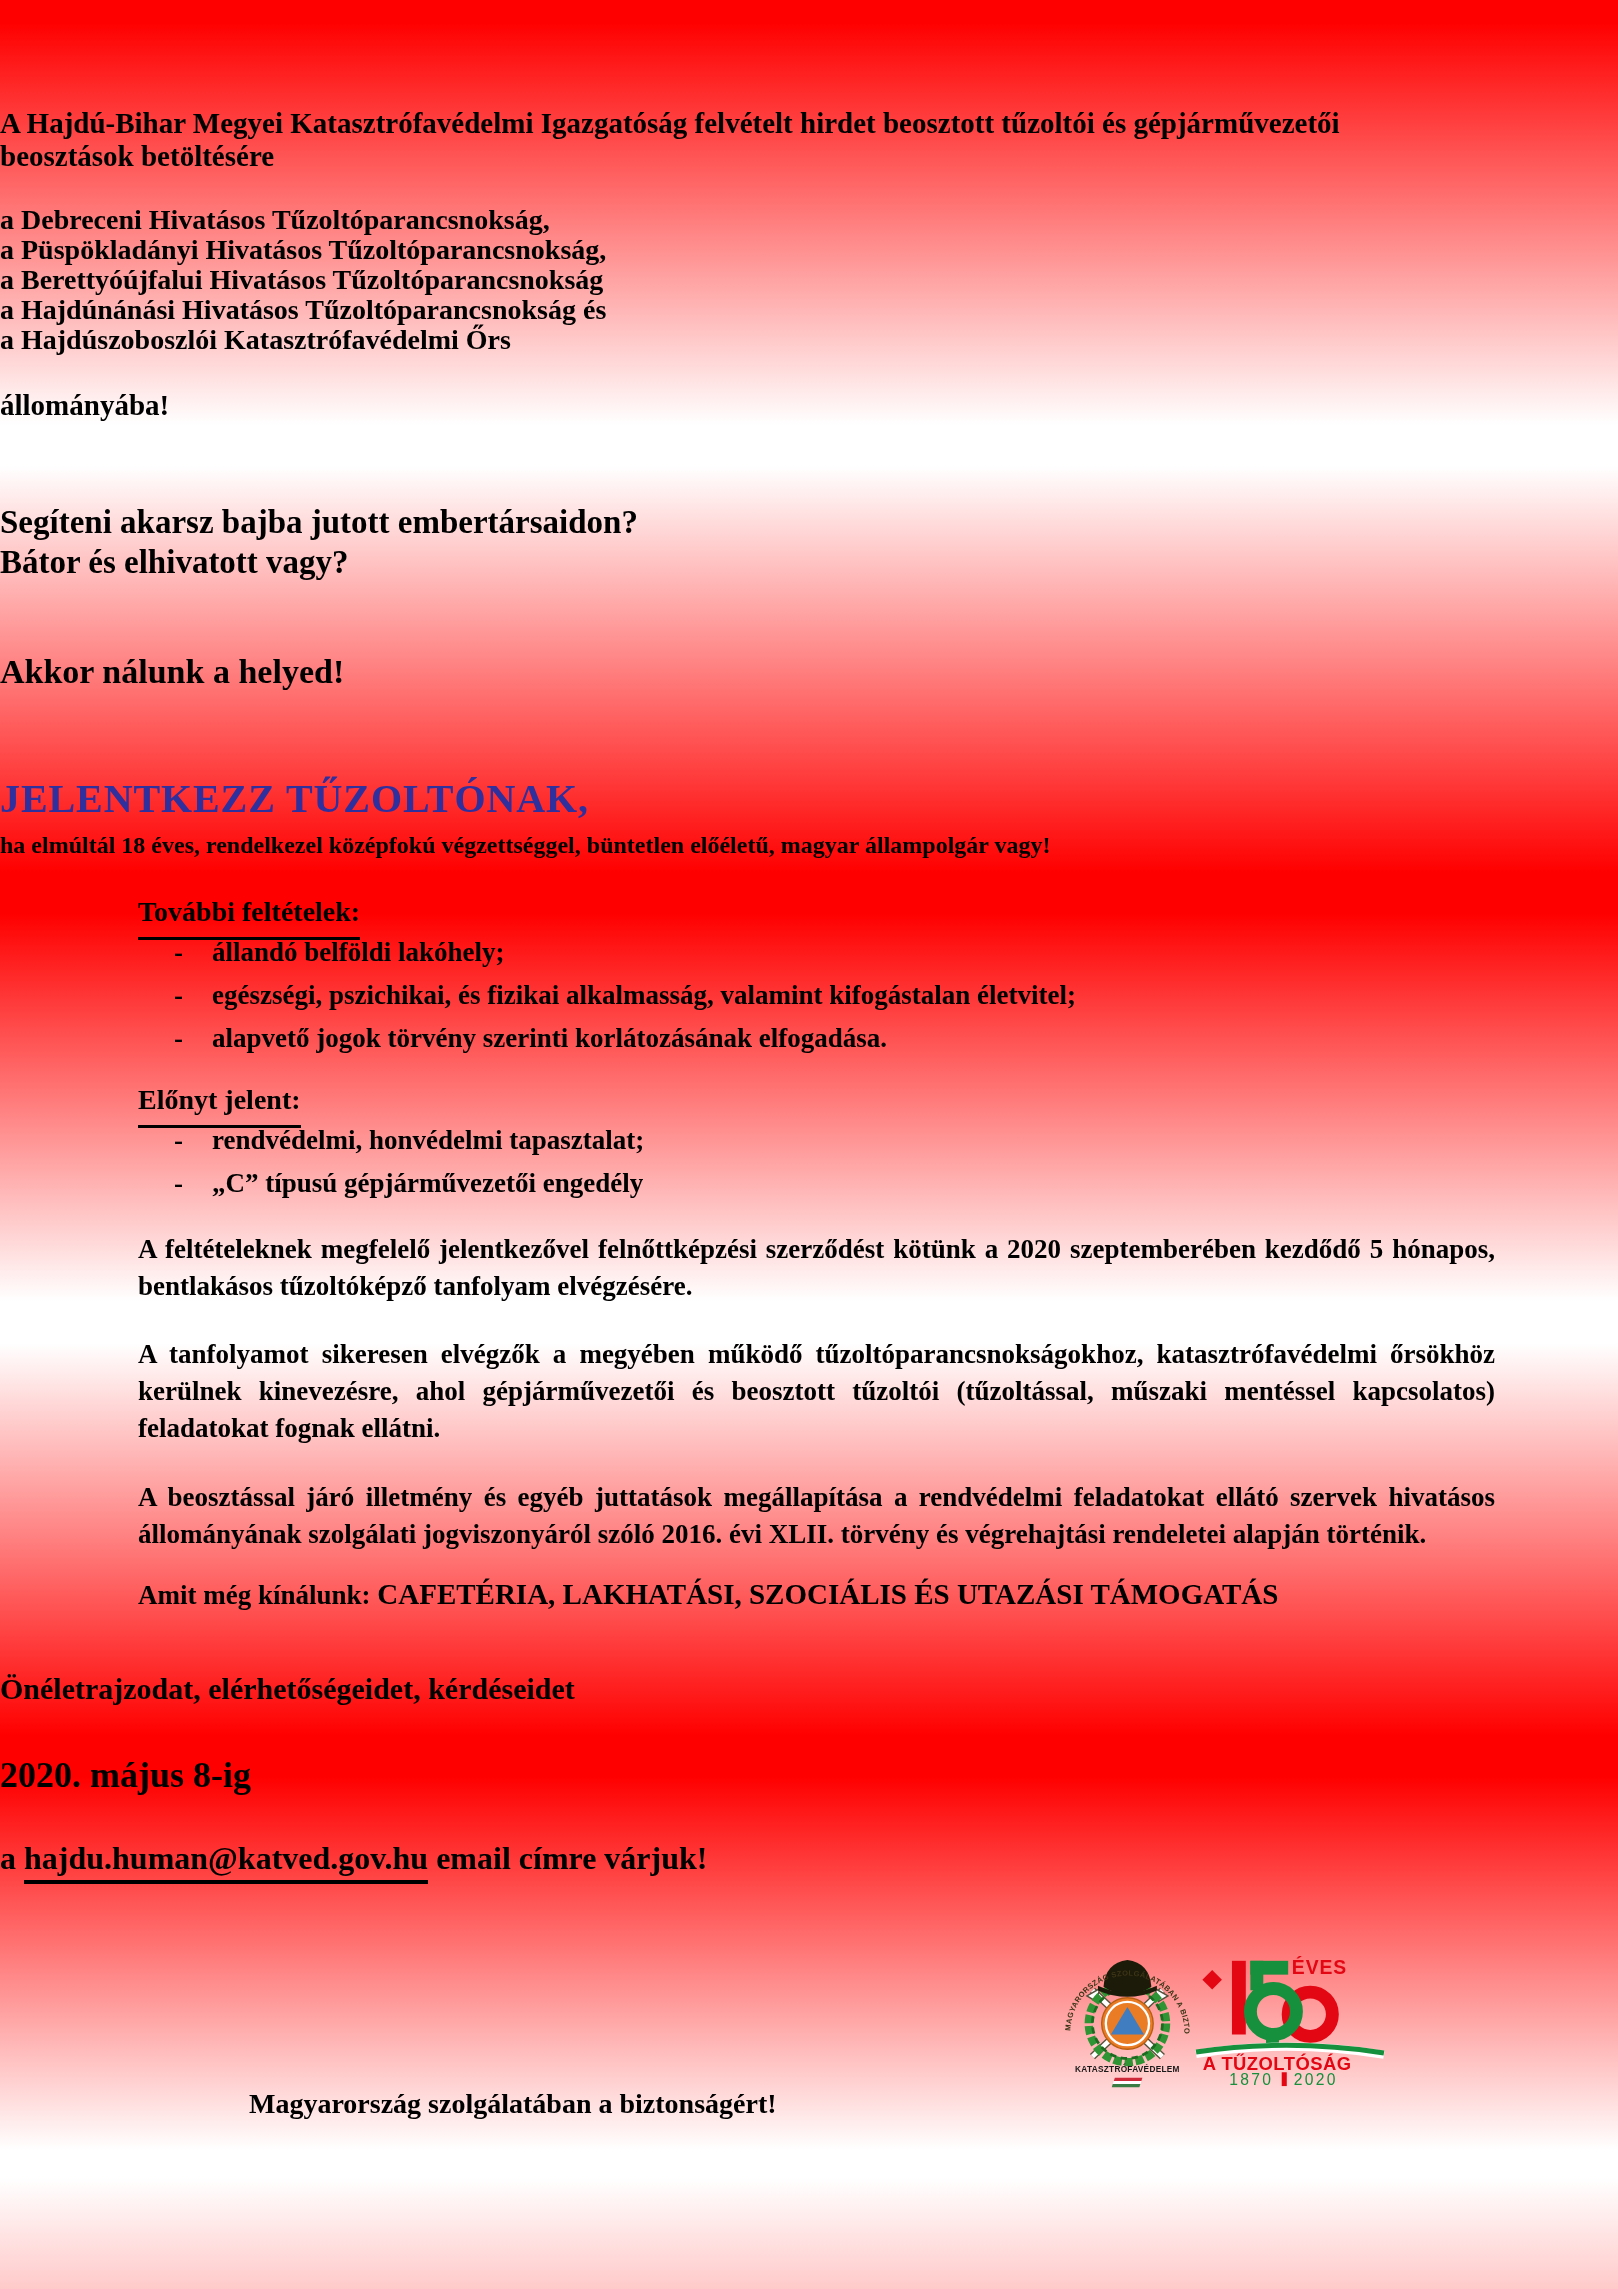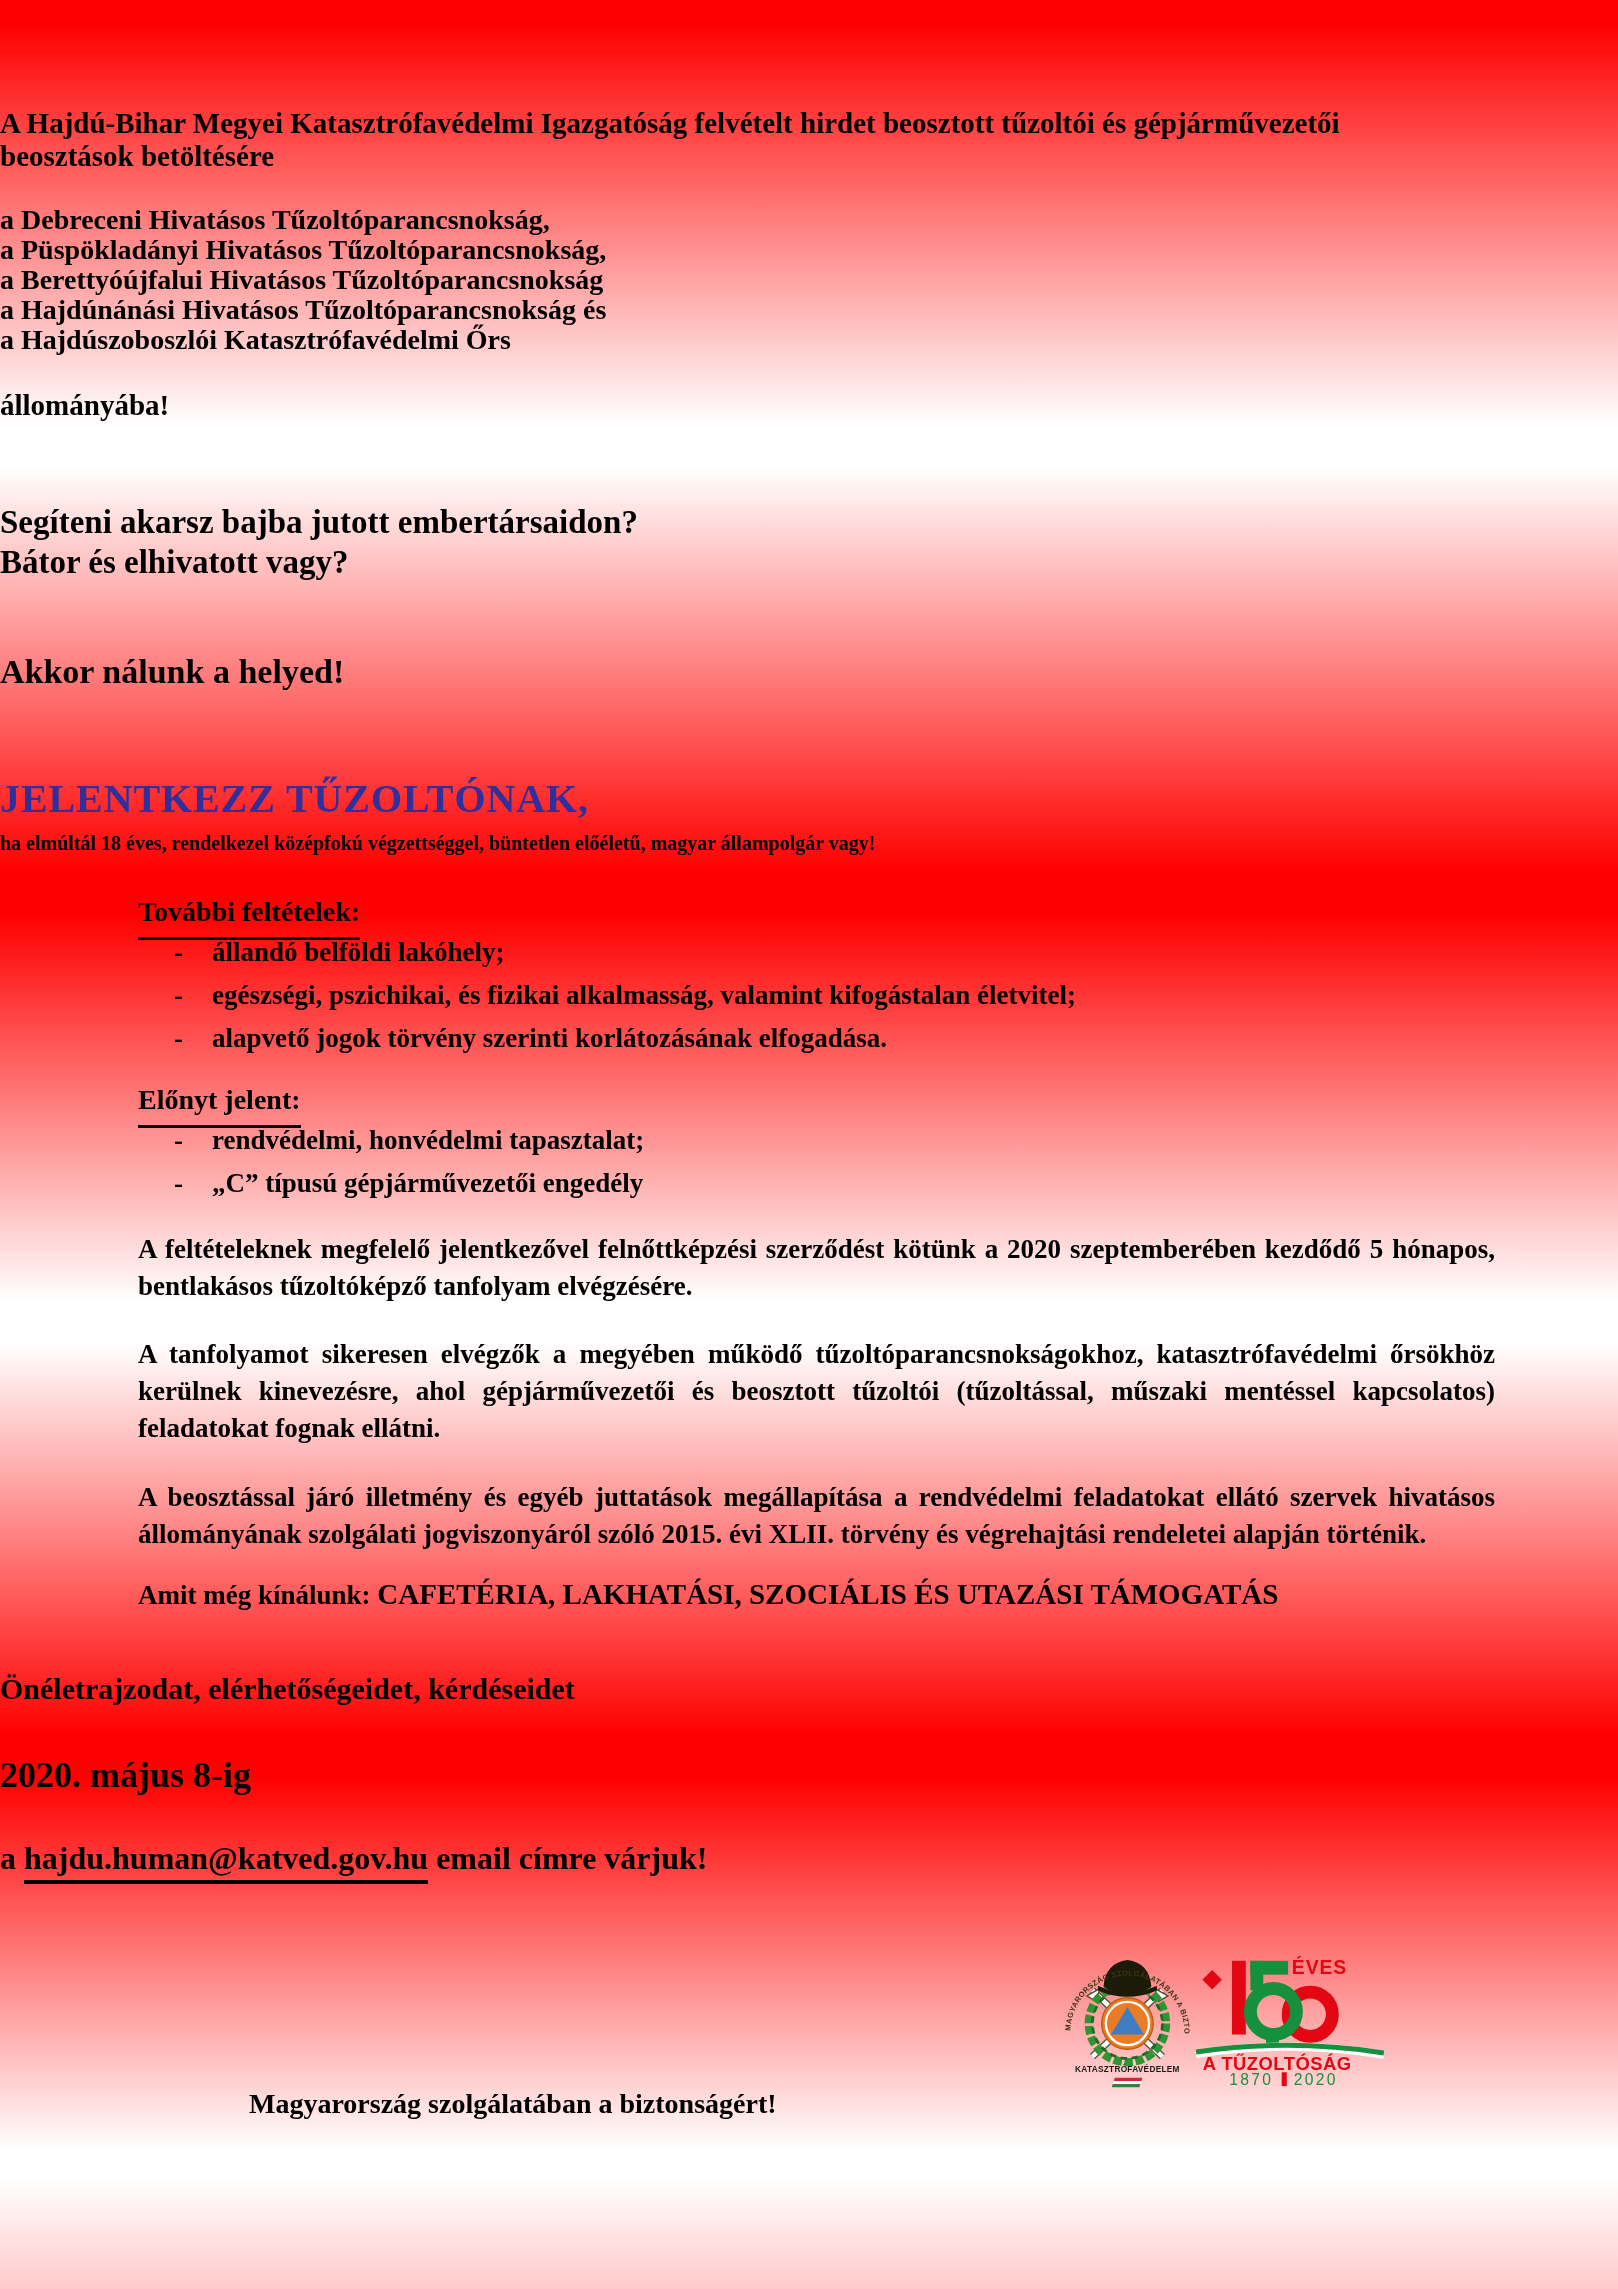--- a/index.html
+++ b/index.html
@@ -21,21 +21,21 @@
   }
   .abs{position:absolute;}
   .center{left:0;width:1619px;text-align:left;}
   .b{font-weight:bold;}
   .title{top:107px;font-size:29px;line-height:33px;}
   .units{top:205px;font-size:28px;line-height:30px;}
   .allomany{top:389px;font-size:29px;}
   .questions{top:502px;font-size:33px;line-height:40px;}
   .answer{top:653px;font-size:34px;}
   .cta{top:757px;font-size:40px;letter-spacing:0.9px;color:var(--cta-blue);margin-top:18px;}
-  .condition{top:832px;font-size:20px;white-space:nowrap;}
+  .condition{top:832px;font-size:24px;white-space:nowrap;}
   .sec-heading{left:138px;font-size:28px;font-weight:bold;}
   .sec-heading .u{border-bottom:3.7px solid #000;padding-bottom:9px;display:inline-block;}
   .req-heading{top:896px;}
   .adv-heading{top:1084px;}
   .list{left:174px;width:1320px;font-size:27px;font-weight:bold;}
   .req-list{top:938px;}
   .adv-list{top:1126px;}
   .li{margin-bottom:14px;line-height:29px;display:flex;}
   .dash{width:38px;flex:0 0 38px;}
   .para{left:138px;width:1357px;font-size:27px;line-height:37px;font-weight:bold;text-align:justify;}
@@ -112,21 +112,21 @@
       <span>rendvédelmi, honvédelmi tapasztalat;</span>
     </div>
     <div class="li">
       <span class="dash">-</span>
       <span>„C” típusú gépjárművezetői engedély</span>
     </div>
   </div>
 
   <div class="abs para p1">A feltételeknek megfelelő jelentkezővel felnőttképzési szerződést kötünk a 2020 szeptemberében kezdődő 5 hónapos, bentlakásos tűzoltóképző tanfolyam elvégzésére.</div>
   <div class="abs para p2">A tanfolyamot sikeresen elvégzők a megyében működő tűzoltóparancsnokságokhoz, katasztrófavédelmi őrsökhöz kerülnek kinevezésre, ahol gépjárművezetői és beosztott tűzoltói (tűzoltással, műszaki mentéssel kapcsolatos) feladatokat fognak ellátni.</div>
-  <div class="abs para p3">A beosztással járó illetmény és egyéb juttatások megállapítása a rendvédelmi feladatokat ellátó szervek hivatásos állományának szolgálati jogviszonyáról szóló 2015. évi XLII. törvény és végrehajtási rendeletei alapján történik.</div>
+  <div class="abs para p3">A beosztással járó illetmény és egyéb juttatások megállapítása a rendvédelmi feladatokat ellátó szervek hivatásos állományának szolgálati jogviszonyáról szóló 2016. évi XLII. törvény és végrehajtási rendeletei alapján történik.</div>
 
   <div class="abs offer">
     <span>Amit még kínálunk:</span>
     <span class="caps">CAFETÉRIA, LAKHATÁSI, SZOCIÁLIS ÉS UTAZÁSI TÁMOGATÁS</span>
   </div>
 
   <div class="abs center closing1 b">Önéletrajzodat, elérhetőségeidet, kérdéseidet</div>
   <div class="abs center deadline b">2020. május 8-ig</div>
   <div class="abs center email-line b">
     <span>a </span><a href="#" class="email-link">hajdu.human@katved.gov.hu</a><span> email címre várjuk!</span>

